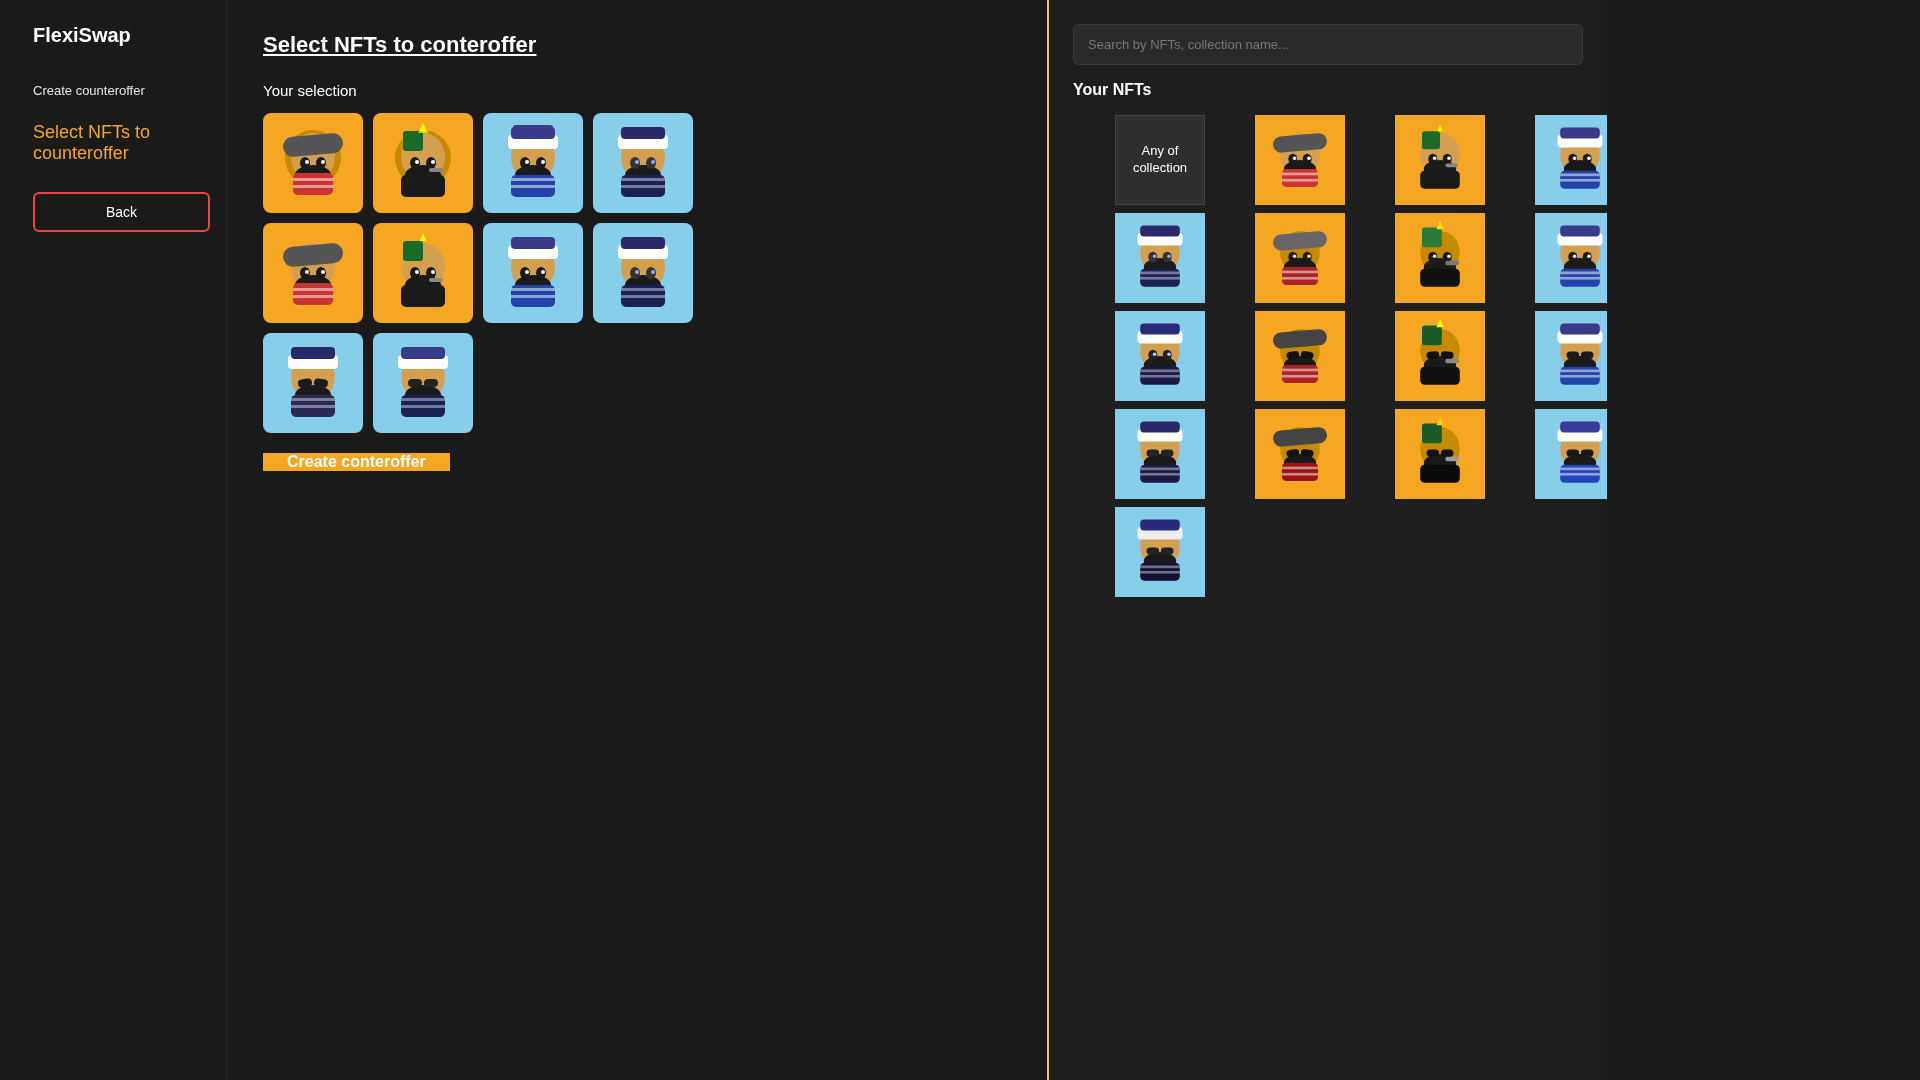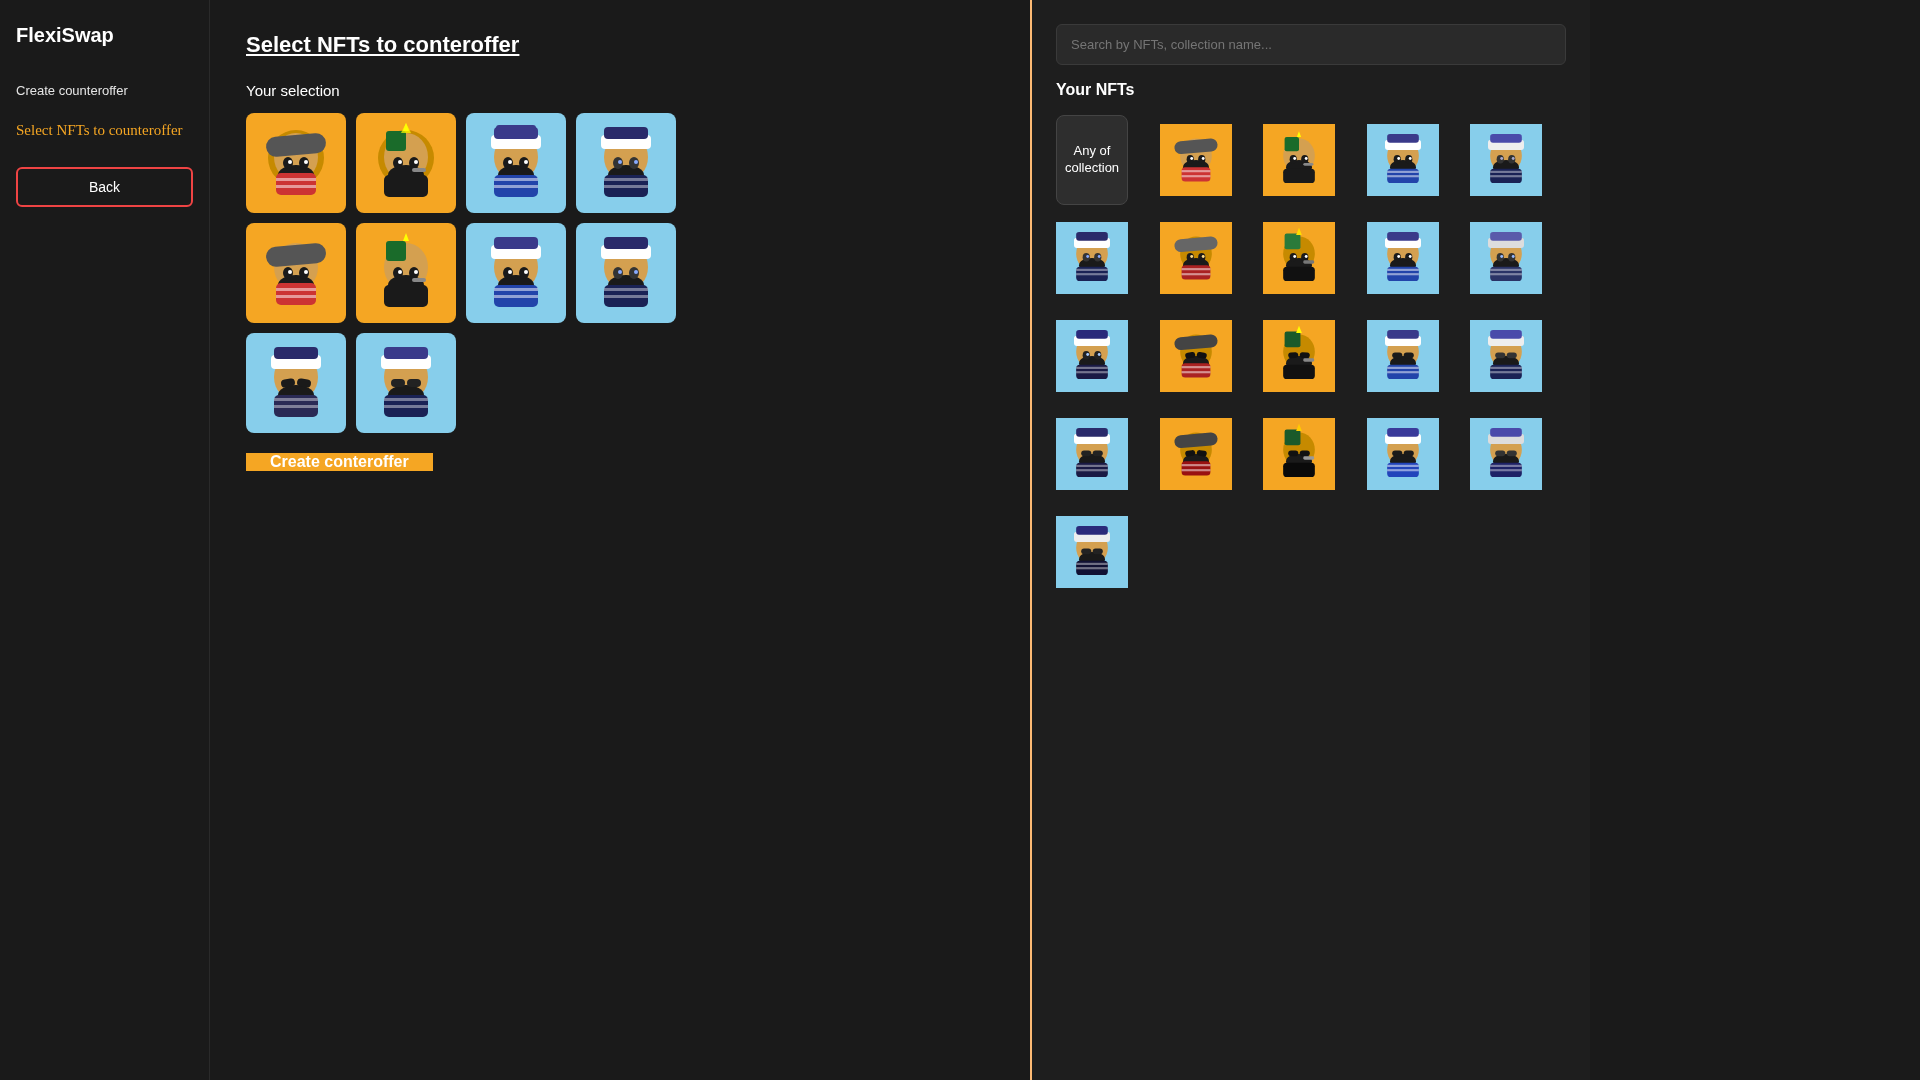--- a/index.html
+++ b/index.html
@@ -15,39 +15,39 @@
     
     #sidebar {
       width: 210px;
       min-width: 210px;
       background: #1a1a1a;
       border-right: 1px solid #2a2a2a;
       padding: 24px 16px;
       display: flex;
       flex-direction: column;
       gap: 16px;
+      margin-left: 17px;
     }
     #sidebar-logo {
       font-size: 20px;
       font-weight: 700;
       color: #fff;
       margin-bottom: 16px;
     }
     #nav-create-counteroffer {
       font-size: 13px;
       color: #e5e5e5;
       cursor: pointer;
       padding: 4px 0;
     }
     #nav-select-nfts {
-      font-size: 15px;
+      font-size: 18px;
       color: #f5a623;
       cursor: pointer;
       padding: 4px 0;
-      font-family: Liberation Serif, serif;
     }
     #back-button {
       margin-top: 8px;
       background: transparent;
       border: 2px solid #ef4444;
       color: #fff;
       padding: 10px 0;
       border-radius: 6px;
       cursor: pointer;
       font-size: 14px;
@@ -132,26 +132,27 @@
       font-size: 16px;
       font-weight: 600;
       color: #fff;
     }
     #nft-grid {
       display: grid;
       grid-template-columns: repeat(5, 1fr);
       gap: 8px;
     }
     .nft-card {
-      width: 72px;
+      width: 90px;
       height: 90px;
-      border-radius: 8px;
+      border-radius: 0;
       overflow: hidden;
       cursor: pointer;
       position: relative;
+      margin-left: 42px;
     }
     .nft-card svg {
       width: 100%;
       height: 100%;
     }
     .nft-card.any-collection {
       background: #2e2e2e;
       display: flex;
       align-items: center;
       justify-content: center;

